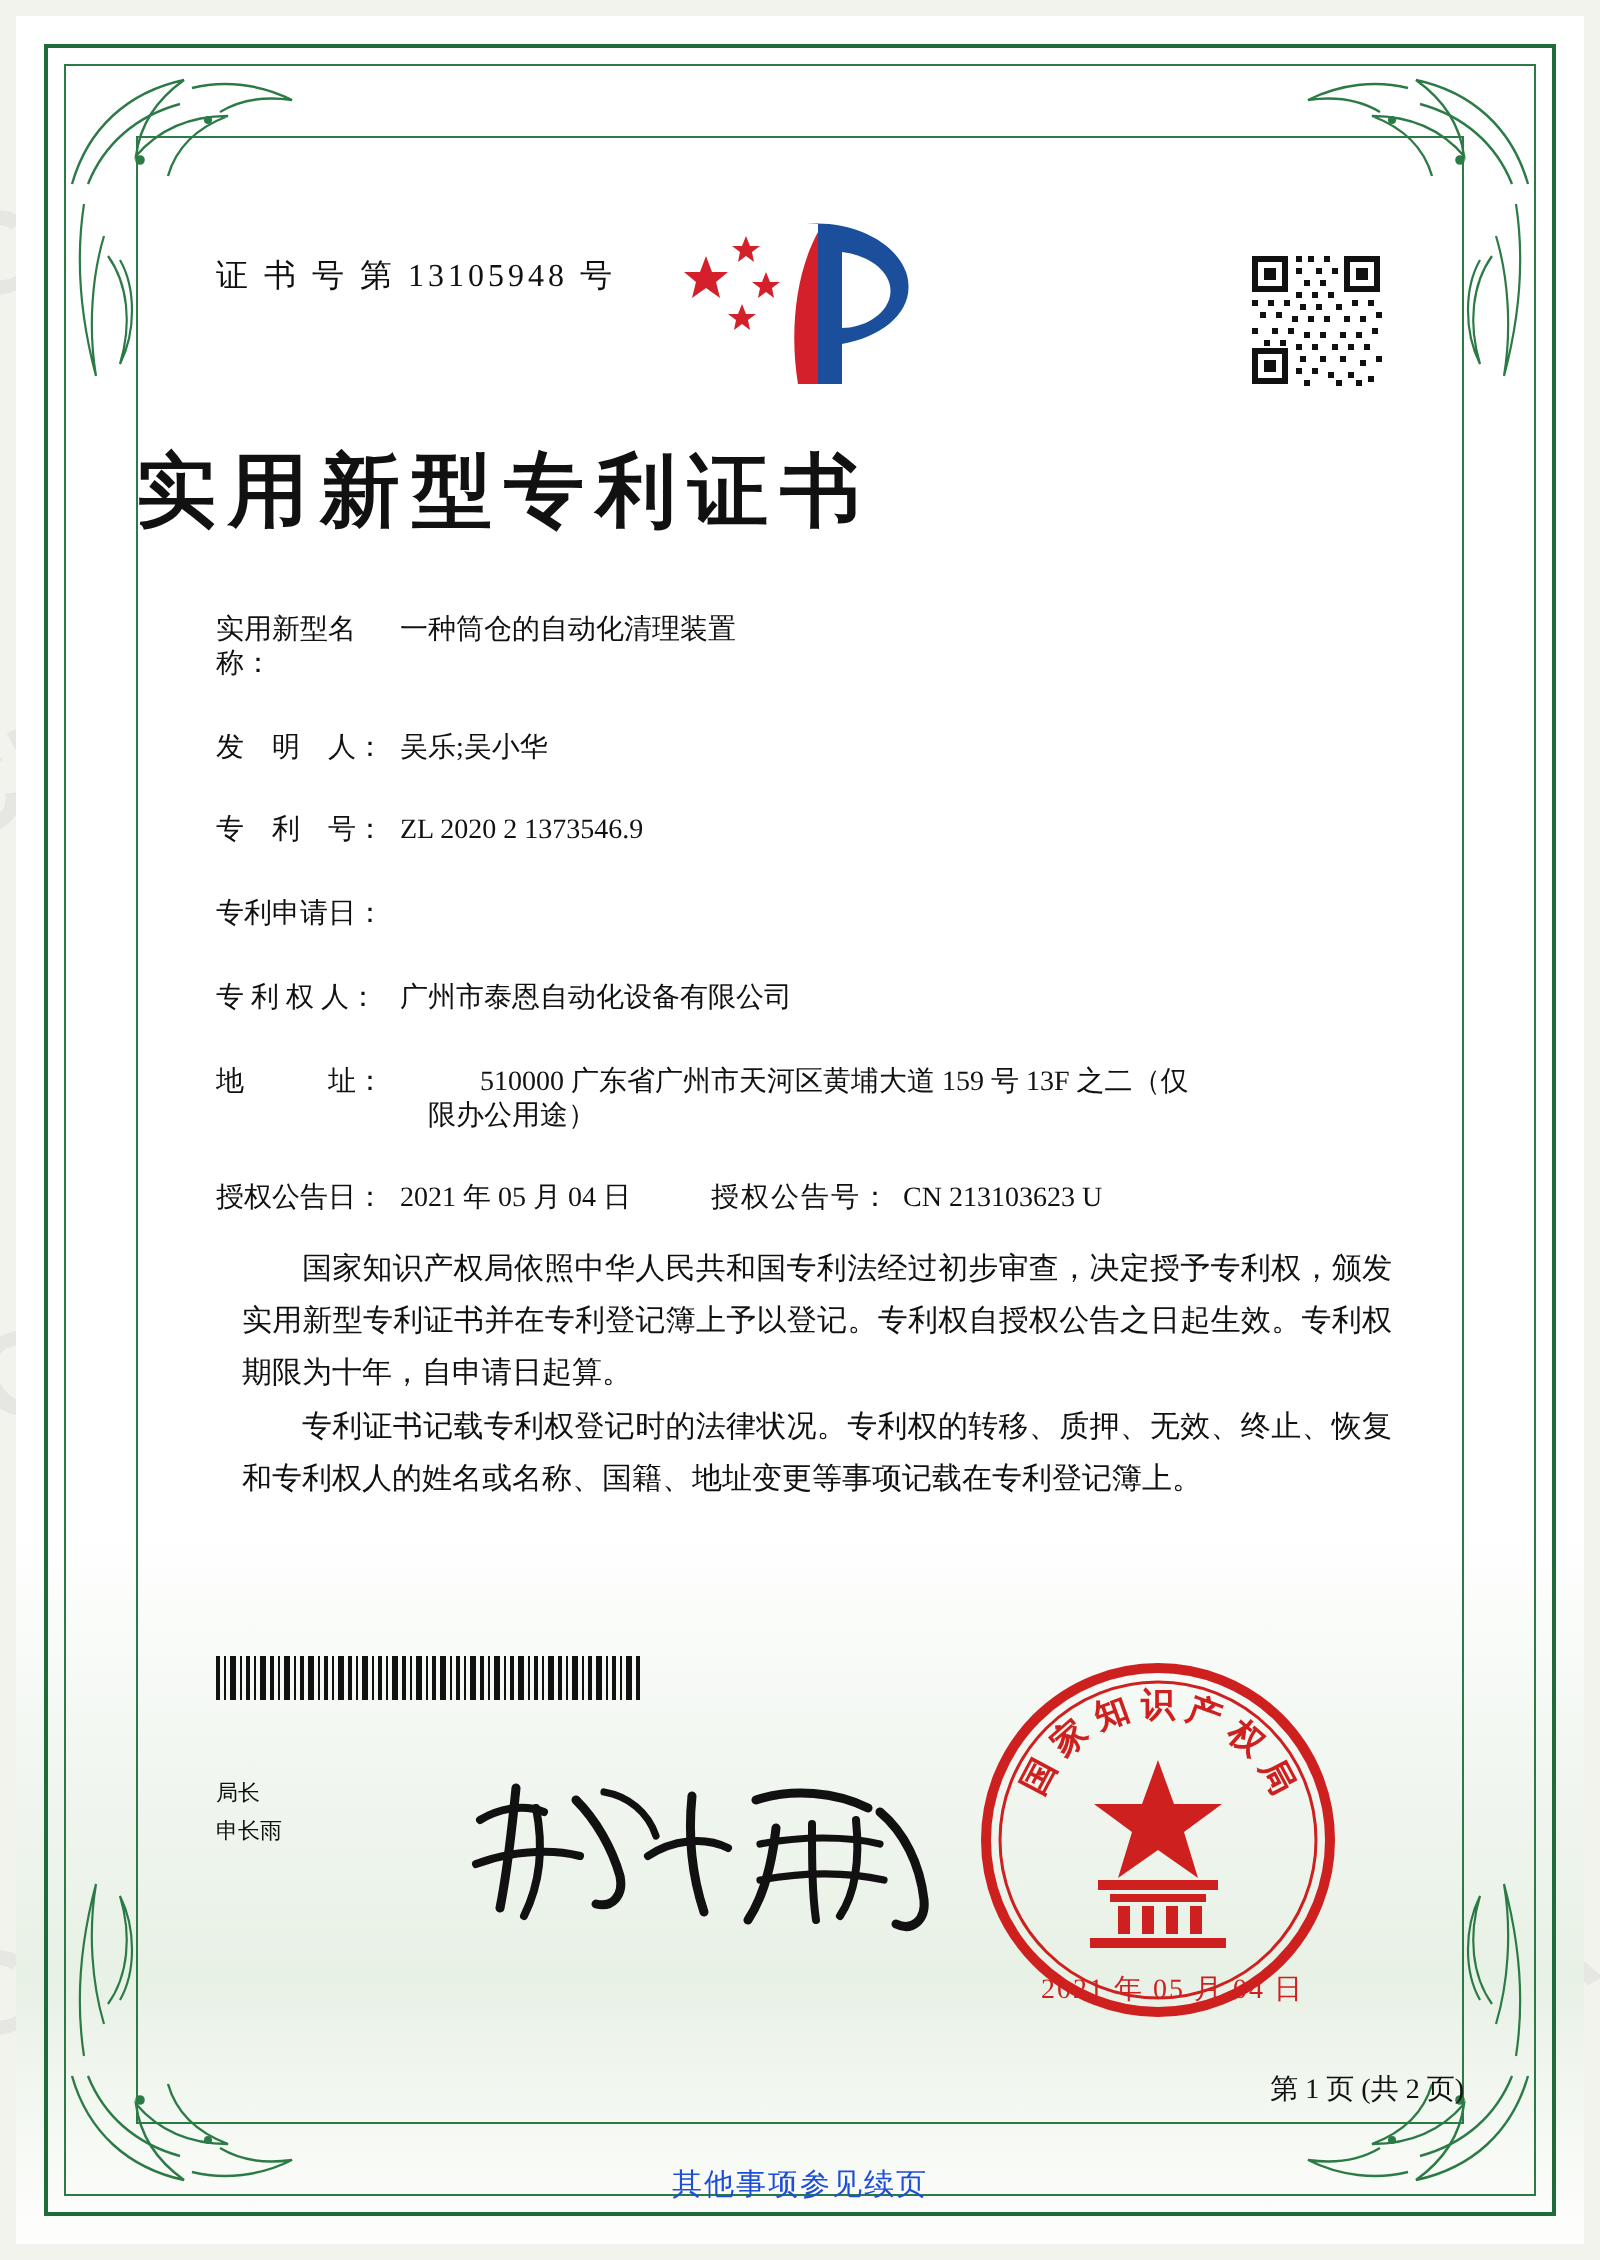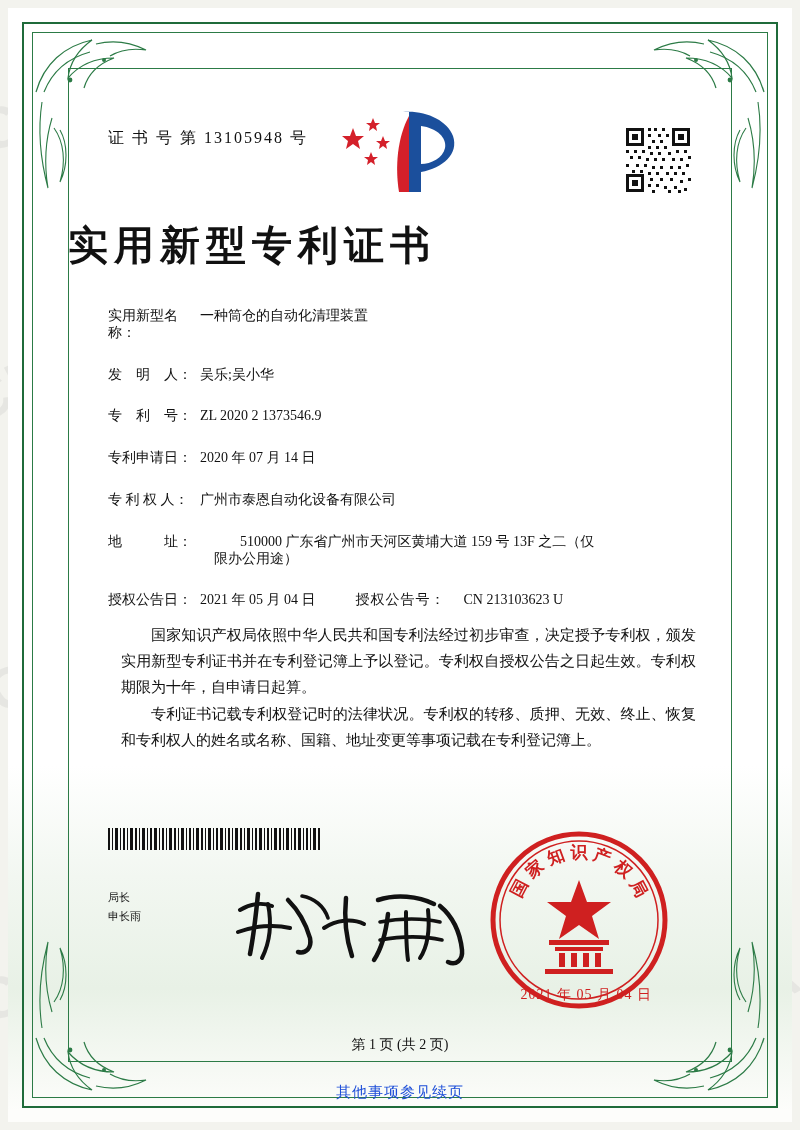--- a/index.html
+++ b/index.html
@@ -129,21 +129,21 @@
   }
 
   .seal-date{
     position:absolute;right:80px;top:918px;
     font-size:14px;color:#cf2020;letter-spacing:1px;
     font-family:"Liberation Serif", serif;
   }
 
   .page-no{
     position:absolute;left:0;right:0;bottom:8px;
-    text-align:center;font-size:14px;color:#111;
+    text-align:right;font-size:14px;color:#111;
   }
 
   .footer-note{
     position:absolute;left:0;right:0;bottom:28px;
     text-align:center;font-size:15px;color:#1d4ed8;letter-spacing:1px;
     z-index:2;
   }
 </style>
 </head>
 <body>
@@ -335,42 +335,41 @@
         <div class="f-value">吴乐;吴小华</div>
       </div>
 
       <div class="field">
         <div class="f-label">专　利　号：</div>
         <div class="f-value">ZL 2020 2 1373546.9</div>
       </div>
 
       <div class="field">
         <div class="f-label">专利申请日：</div>
-        <div class="f-value">2020 年 07 月 14 日</div>
       </div>
 
       <div class="field">
         <div class="f-label">专 利 权 人：</div>
         <div class="f-value">广州市泰恩自动化设备有限公司</div>
       </div>
 
       <div class="field">
         <div class="f-label">地　　　址：</div>
         <div class="f-value">
           <span class="ind">510000 广东省广州市天河区黄埔大道 159 号 13F 之二（仅</span>
           <span class="ind2">限办公用途）</span>
         </div>
       </div>
 
       <div class="field">
         <div class="f-label">授权公告日：</div>
         <div class="f-value inline-pair">
           <span>2021 年 05 月 04 日</span>
           <span class="second-label">授权公告号：</span>
-          <span style="margin-left:18px;text-align:center;">CN 213103623 U</span>
+          <span style="margin-left:6px;text-align:center;">CN 213103623 U</span>
         </div>
       </div>
 
     </div>
 
     <div class="paras">
       <p>国家知识产权局依照中华人民共和国专利法经过初步审查，决定授予专利权，颁发实用新型专利证书并在专利登记簿上予以登记。专利权自授权公告之日起生效。专利权期限为十年，自申请日起算。</p>
       <p>专利证书记载专利权登记时的法律状况。专利权的转移、质押、无效、终止、恢复和专利权人的姓名或名称、国籍、地址变更等事项记载在专利登记簿上。</p>
     </div>
 

